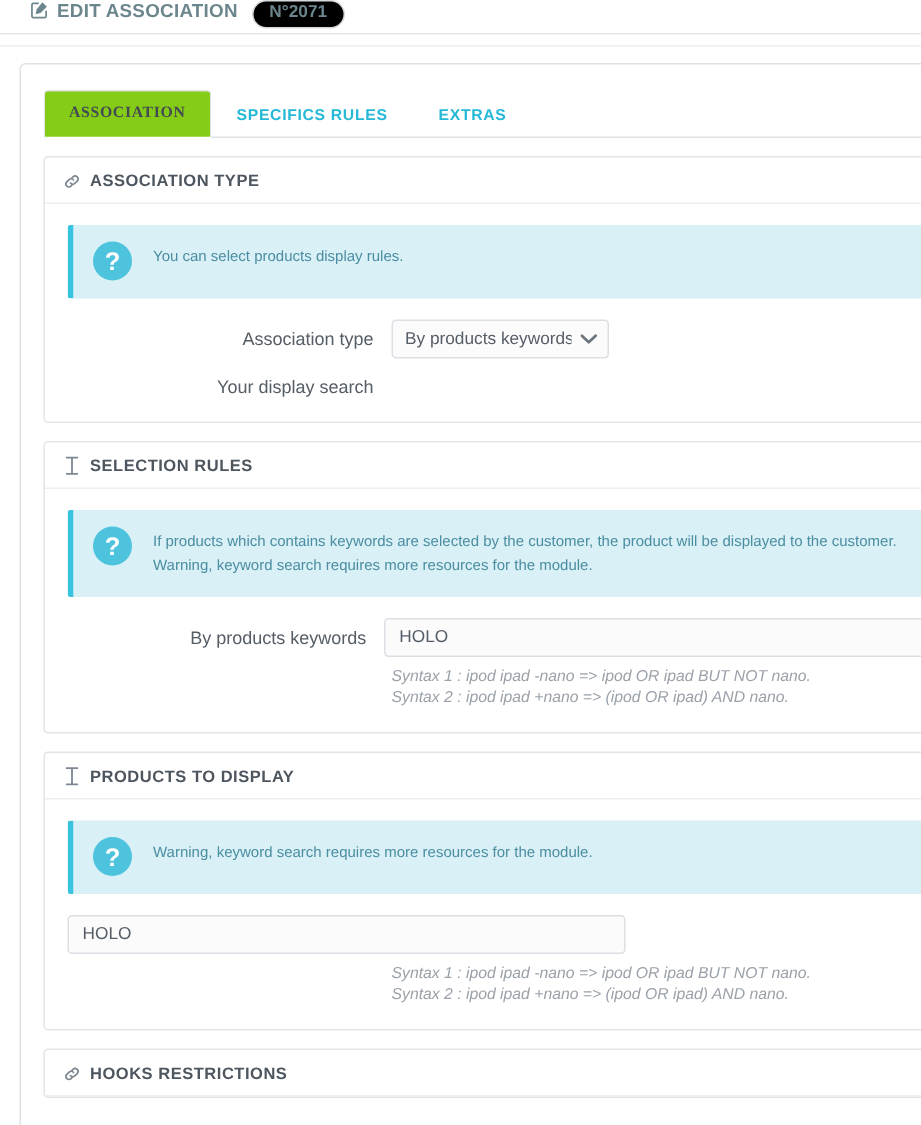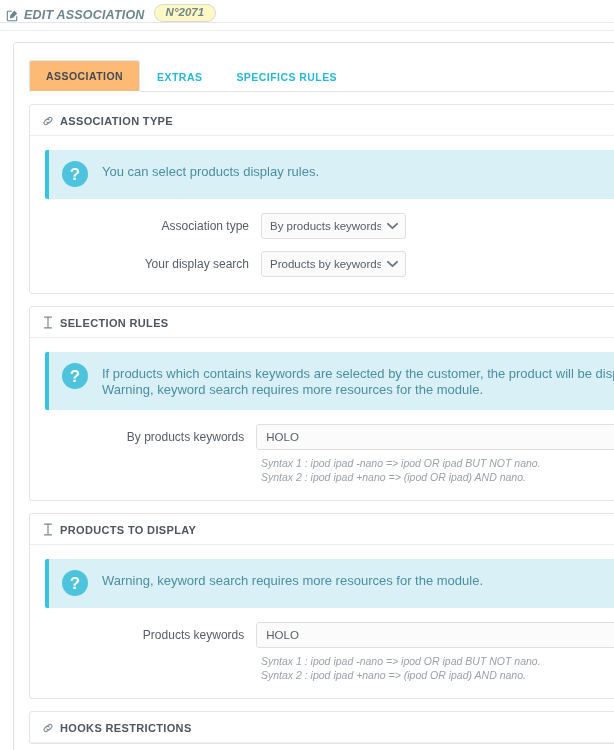--- a/index.html
+++ b/index.html
@@ -15,24 +15,23 @@
     font-size: 12px;
     color: #555;
     -webkit-font-smoothing: antialiased;
   }
 
   
   .page-header {
     height: 22px;
     background: #ffffff;
     display: flex;
-    align-items: flex-end;
-    padding: 0 0 0 6px;
-    box-sizing: border-box;
-    font-style: italic;
+    align-items: flex-start;
+    padding: 0 0 0 20px;
+    box-sizing: border-box;
   }
   .page-header .edit-icon {
     width: 13px;
     height: 13px;
     margin-right: 5px;
     display: inline-flex;
     align-items: center;
     justify-content: center;
     color: #6c868e;
     flex: none;
@@ -49,21 +48,21 @@
   }
   .id-badge {
     margin-left: 9px;
     border: 1px solid #d6d9dd;
     border-radius: 11px;
     padding: 2px 11px 3px;
     font-size: 11.5px;
     font-weight: 700;
     color: #6c868e;
     line-height: 1;
-    background: #fef9c3;
+    background: #000000;
     white-space: nowrap;
   }
   .header-rule {
     height: 1px;
     background: #e4e6ea;
     width: 100%;
   }
   .header-rule2 {
     height: 1px;
     background: #eceef0;
@@ -108,25 +107,26 @@
     background: transparent;
     border: 1px solid transparent;
     border-bottom: none;
     margin-bottom: -1px;
     line-height: 14px;
     white-space: nowrap;
     font-family: "Liberation Sans", sans-serif;
   }
   .tab.active {
     color: #444a52;
-    background: #fdba74;
+    background: #84cc16;
     border-color: #e0e2e6;
     border-top-left-radius: 3px;
     border-top-right-radius: 3px;
     border-bottom: 1px solid #ffffff;
+    font-family: Liberation Serif, serif;
   }
 
   
   .panel {
     border: 1px solid #e2e4e8;
     border-radius: 3px;
     background: #fff;
     margin-top: 12px;
     box-sizing: border-box;
   }
@@ -183,21 +183,21 @@
     display: flex;
     align-items: center;
     justify-content: center;
     font-size: 17px;
     font-weight: 700;
     line-height: 1;
     flex: none;
     font-family: "Liberation Sans", sans-serif;
   }
   .alert-text {
-    font-size: 13px;
+    font-size: 10px;
     line-height: 16px;
     color: #4b8ea1;
     padding-top: 3px;
   }
   .alert-text .ln { display: block; white-space: nowrap;}
 
   
   .form-row {
     display: flex;
     align-items: center;
@@ -282,22 +282,22 @@
   <span class="id-badge">N°2071</span>
 </div>
 <div class="header-rule"></div>
 <div class="header-rule2"></div>
 
 <div class="content-area">
   <div class="outer-card">
 
     <div class="tab-bar">
       <div class="tab active">ASSOCIATION</div>
+      <div class="tab">SPECIFICS RULES</div>
       <div class="tab">EXTRAS</div>
-      <div class="tab">SPECIFICS RULES</div>
     </div>
 
     <div class="panel">
       <div class="panel-heading">
         <span class="p-icon">
           <svg width="12" height="12" viewBox="0 0 16 16" fill="none" stroke="currentColor" stroke-width="1.5" stroke-linecap="round">
             <path d="M6.6 9.4a2.6 2.6 0 0 0 3.9.3l2.1-2.1a2.6 2.6 0 0 0-3.7-3.7l-1.2 1.2"></path>
             <path d="M9.4 6.6a2.6 2.6 0 0 0-3.9-.3L3.4 8.4a2.6 2.6 0 0 0 3.7 3.7l1.2-1.2"></path>
           </svg>
         </span>
@@ -321,30 +321,20 @@
             <span class="select-chevron">
               <svg width="11" height="8" viewBox="0 0 12 8" fill="none" stroke="currentColor" stroke-width="2" stroke-linecap="round" stroke-linejoin="round">
                   <path d="M1 1.6l5 4.8 5-4.8"></path>
                 </svg>
             </span>
           </div>
         </div>
 
         <div class="form-row tight">
           <div class="form-label">Your display search</div>
-          <div class="select-wrap">
-            <select class="ui-select">
-              <option>Products by keywords</option>
-            </select>
-            <span class="select-chevron">
-              <svg width="11" height="8" viewBox="0 0 12 8" fill="none" stroke="currentColor" stroke-width="2" stroke-linecap="round" stroke-linejoin="round">
-                  <path d="M1 1.6l5 4.8 5-4.8"></path>
-                </svg>
-            </span>
-          </div>
         </div>
 
       </div>
     </div>
 
     <div class="panel">
       <div class="panel-heading">
         <span class="p-icon">
           <svg width="10" height="13" viewBox="0 0 10 14" fill="none" stroke="currentColor" stroke-width="1.3" stroke-linecap="round">
             <path d="M1.2 1.2h7.6M1.2 12.8h7.6M5 1.2v11.6"></path>
@@ -386,21 +376,20 @@
       <div class="panel-body">
 
         <div class="alert-info">
           <span class="alert-icon">?</span>
           <div class="alert-text">
             <span class="ln">Warning, keyword search requires more resources for the module.</span>
           </div>
         </div>
 
         <div class="form-row">
-          <div class="form-label">Products keywords</div>
           <input class="ui-text" type="text" value="HOLO" style="">
         </div>
         <div class="helper-block">
           <div class="helper-line">Syntax 1 : ipod ipad -nano =&gt; ipod OR ipad BUT NOT nano.</div>
           <div class="helper-line">Syntax 2 : ipod ipad +nano =&gt; (ipod OR ipad) AND nano.</div>
         </div>
 
       </div>
     </div>
 

